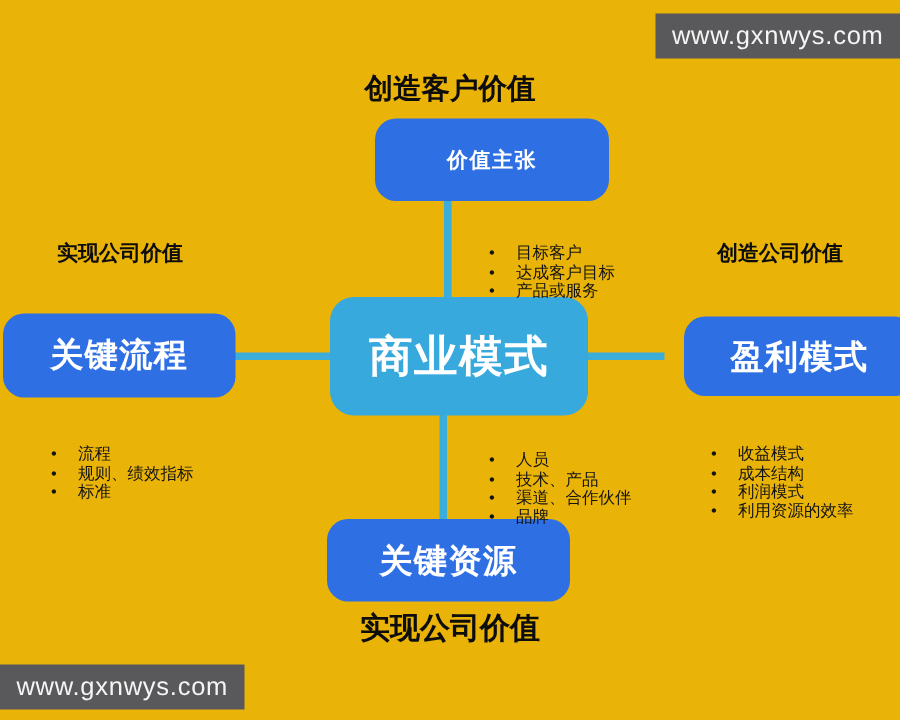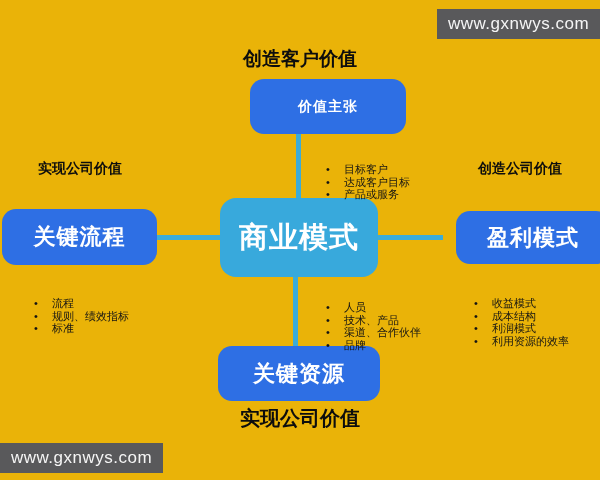--- a/index.html
+++ b/index.html
@@ -43,21 +43,21 @@
     display:flex;align-items:center;justify-content:center;
     border-radius:14px;
     font-size:22px;
     letter-spacing:1px;
   }
   .node-top{left:222px;top:79px;width:156px;height:55px;font-size:14px;margin-left:28px;}
   .node-left{left:2px;top:209px;width:155px;height:56px;}
   .node-right{left:456px;top:211px;width:154px;height:53px;}
   .node-bottom{left:218px;top:346px;width:162px;height:55px;}
   .node-center{
-    left:220px;top:198px;width:158px;height:79px;
+    left:220px;top:198px;width:172px;height:79px;
     background:#38a9dc;
     border-radius:16px;
     font-size:29px;
     letter-spacing:1px;
   }
   .conn{
     position:absolute;
     background:#3cacd8;
   }
   .conn-v-top{left:296px;top:133px;width:5px;height:66px;}

